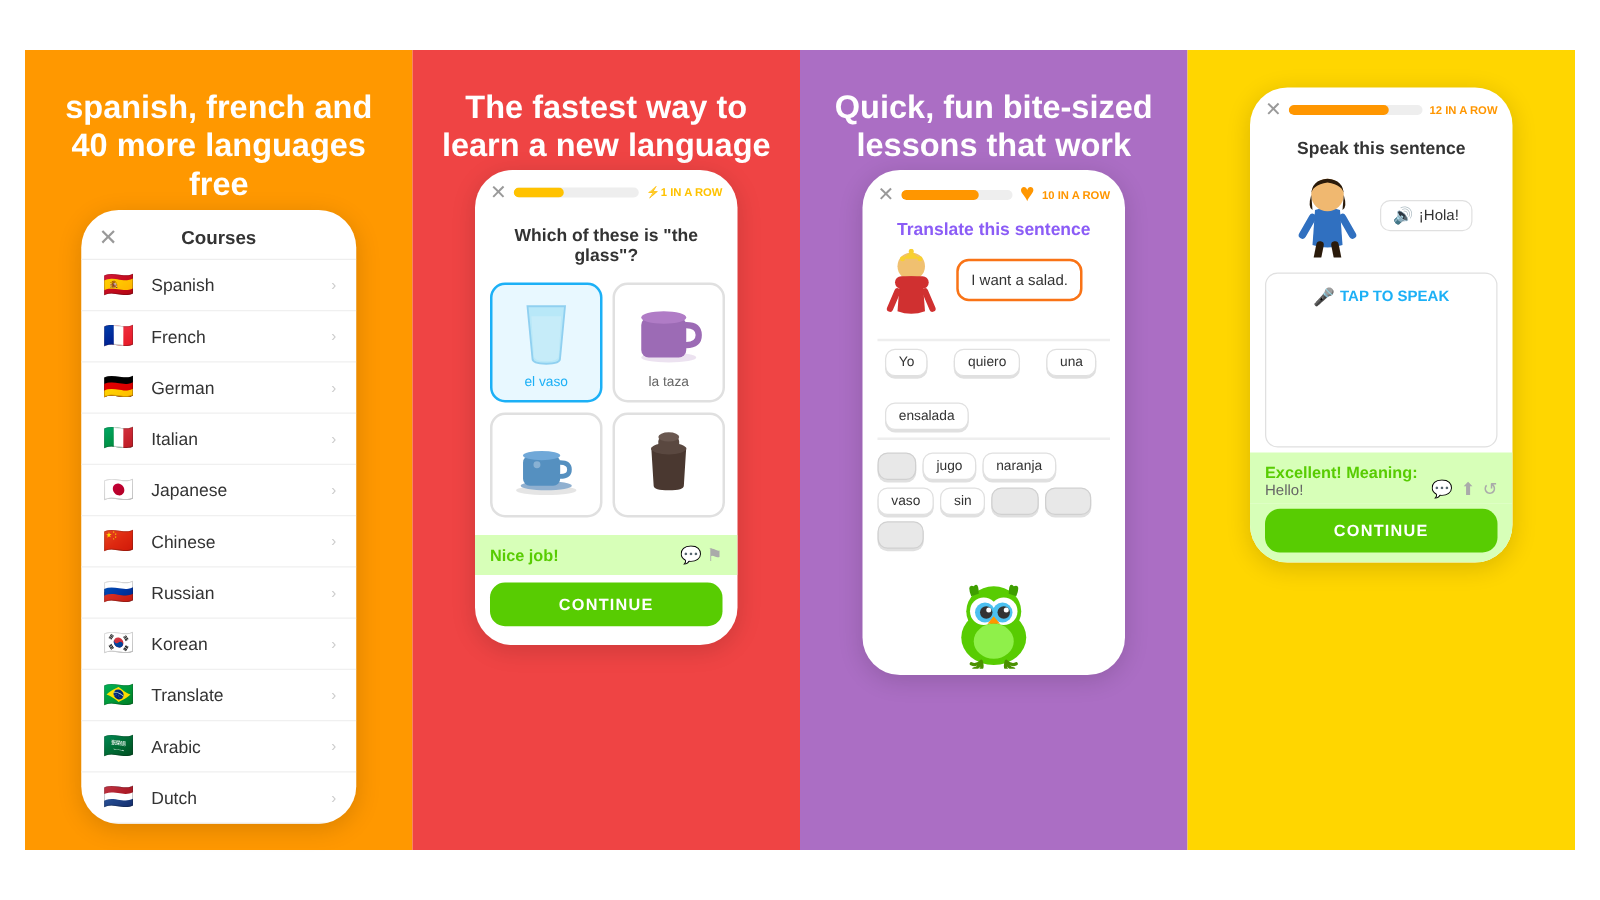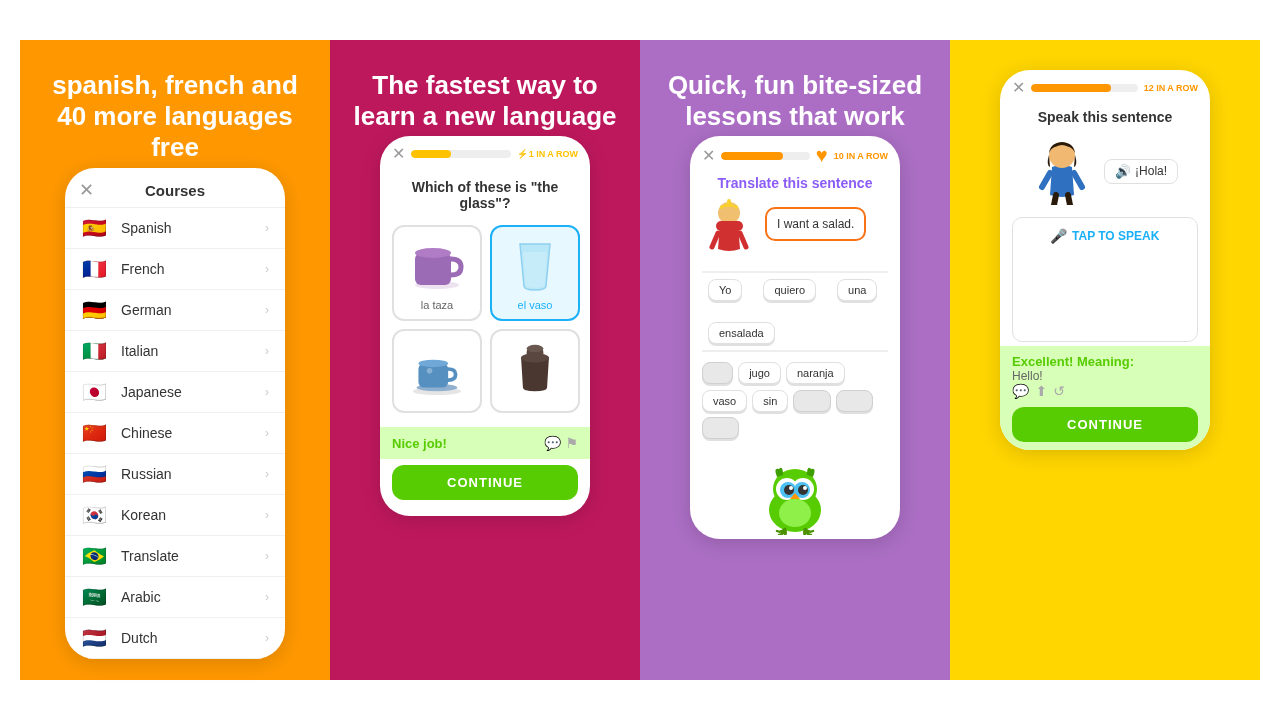--- a/index.html
+++ b/index.html
@@ -25,21 +25,21 @@
       flex: 1;
       height: 100%;
       display: flex;
       flex-direction: column;
       align-items: center;
       justify-content: flex-start;
       padding: 30px 20px 20px;
       position: relative;
     }
     .card-orange { background: #FF9800; }
-    .card-blue { background: #be185d; }
+    .card-blue { background: #ef4444; }
     .card-purple { background: #CE93D8; background: #BA68C8; background: #ab6ec4; }
     .card-yellow { background: #FFD600; }
 
     .card-title {
       font-size: 26px;
       font-weight: 900;
       color: #fff;
       text-align: center;
       line-height: 1.2;
       margin-bottom: 4px;
@@ -394,40 +394,40 @@
       <div class="quiz-bar-container">
         <span class="quiz-close">✕</span>
         <div class="quiz-progress-bar">
           <div class="quiz-progress-fill" style="width:40%;"></div>
         </div>
         <span class="quiz-streak" style="font-size:9px; white-space:nowrap;">⚡1 IN A ROW</span>
       </div>
       <div class="quiz-question">Which of these is "the glass"?</div>
       <div class="quiz-grid">
 
+        <div class="quiz-option selected">
+          <div class="quiz-option-img">
+            <svg width="50" height="58" viewBox="0 0 50 58">
+              <path d="M10 8 L14 50 Q14 54 25 54 Q36 54 36 50 L40 8 Z" fill="#b8e8f8" stroke="#90d0f0" stroke-width="1.5"></path>
+              <path d="M13 16 L15 48 Q15 52 25 52 Q35 52 35 48 L37 16 Z" fill="#d4f0fa" opacity="0.5"></path>
+            </svg>
+          </div>
+          <div class="quiz-option-label blue">el vaso</div>
+        </div>
+
         <div class="quiz-option">
           <div class="quiz-option-img">
             <svg width="60" height="52" viewBox="0 0 60 52">
               <ellipse cx="30" cy="46" rx="22" ry="4" fill="#c0a0cc" opacity="0.3"></ellipse>
               <rect x="8" y="14" width="36" height="32" rx="6" fill="#9c6bb5"></rect>
               <path d="M44 20 Q54 20 54 28 Q54 36 44 36" stroke="#9c6bb5" stroke-width="5" fill="none" stroke-linecap="round"></path>
               <ellipse cx="26" cy="14" rx="18" ry="5" fill="#b07cc6"></ellipse>
             </svg>
           </div>
           <div class="quiz-option-label">la taza</div>
-        </div>
-
-        <div class="quiz-option selected">
-          <div class="quiz-option-img">
-            <svg width="50" height="58" viewBox="0 0 50 58">
-              <path d="M10 8 L14 50 Q14 54 25 54 Q36 54 36 50 L40 8 Z" fill="#b8e8f8" stroke="#90d0f0" stroke-width="1.5"></path>
-              <path d="M13 16 L15 48 Q15 52 25 52 Q35 52 35 48 L37 16 Z" fill="#d4f0fa" opacity="0.5"></path>
-            </svg>
-          </div>
-          <div class="quiz-option-label blue">el vaso</div>
         </div>
 
         <div class="quiz-option">
           <div class="quiz-option-img">
             <svg width="60" height="52" viewBox="0 0 60 56">
               <ellipse cx="30" cy="52" rx="26" ry="4" fill="#ccc" opacity="0.5"></ellipse>
               <ellipse cx="30" cy="48" rx="22" ry="4" fill="#90b0d0"></ellipse>
               <rect x="10" y="22" width="32" height="26" rx="6" fill="#5590c0"></rect>
               <path d="M42 28 Q50 28 50 34 Q50 40 42 40" stroke="#5590c0" stroke-width="4" fill="none" stroke-linecap="round"></path>
               <ellipse cx="26" cy="22" rx="16" ry="4" fill="#70a8d8"></ellipse>
@@ -588,21 +588,21 @@
 
       <div class="speak-btn-area" style="margin: 4px 12px; flex:1;">
         <div class="tap-speak-btn">
           <span style="font-size:14px; color:#1cb0f6;">🎤</span>
           <span>TAP TO SPEAK</span>
         </div>
       </div>
 
       <div style="margin-top: auto;">
         <div style="background:#d7ffb8; padding: 8px 12px 4px;">
-          <div style="display:flex; justify-content:space-between; align-items:flex-start;flex-direction:column;">
+          <div style="display:flex; justify-content:space-between; align-items:flex-end;">
             <div>
               <div class="excellent-text">Excellent! Meaning:</div>
               <div class="hello-text">Hello!</div>
             </div>
             <div style="display:flex; gap:6px; color:#aaa; font-size:14px;">
               <span>💬</span>
               <span>⬆</span>
               <span>↺</span>
             </div>
           </div>

